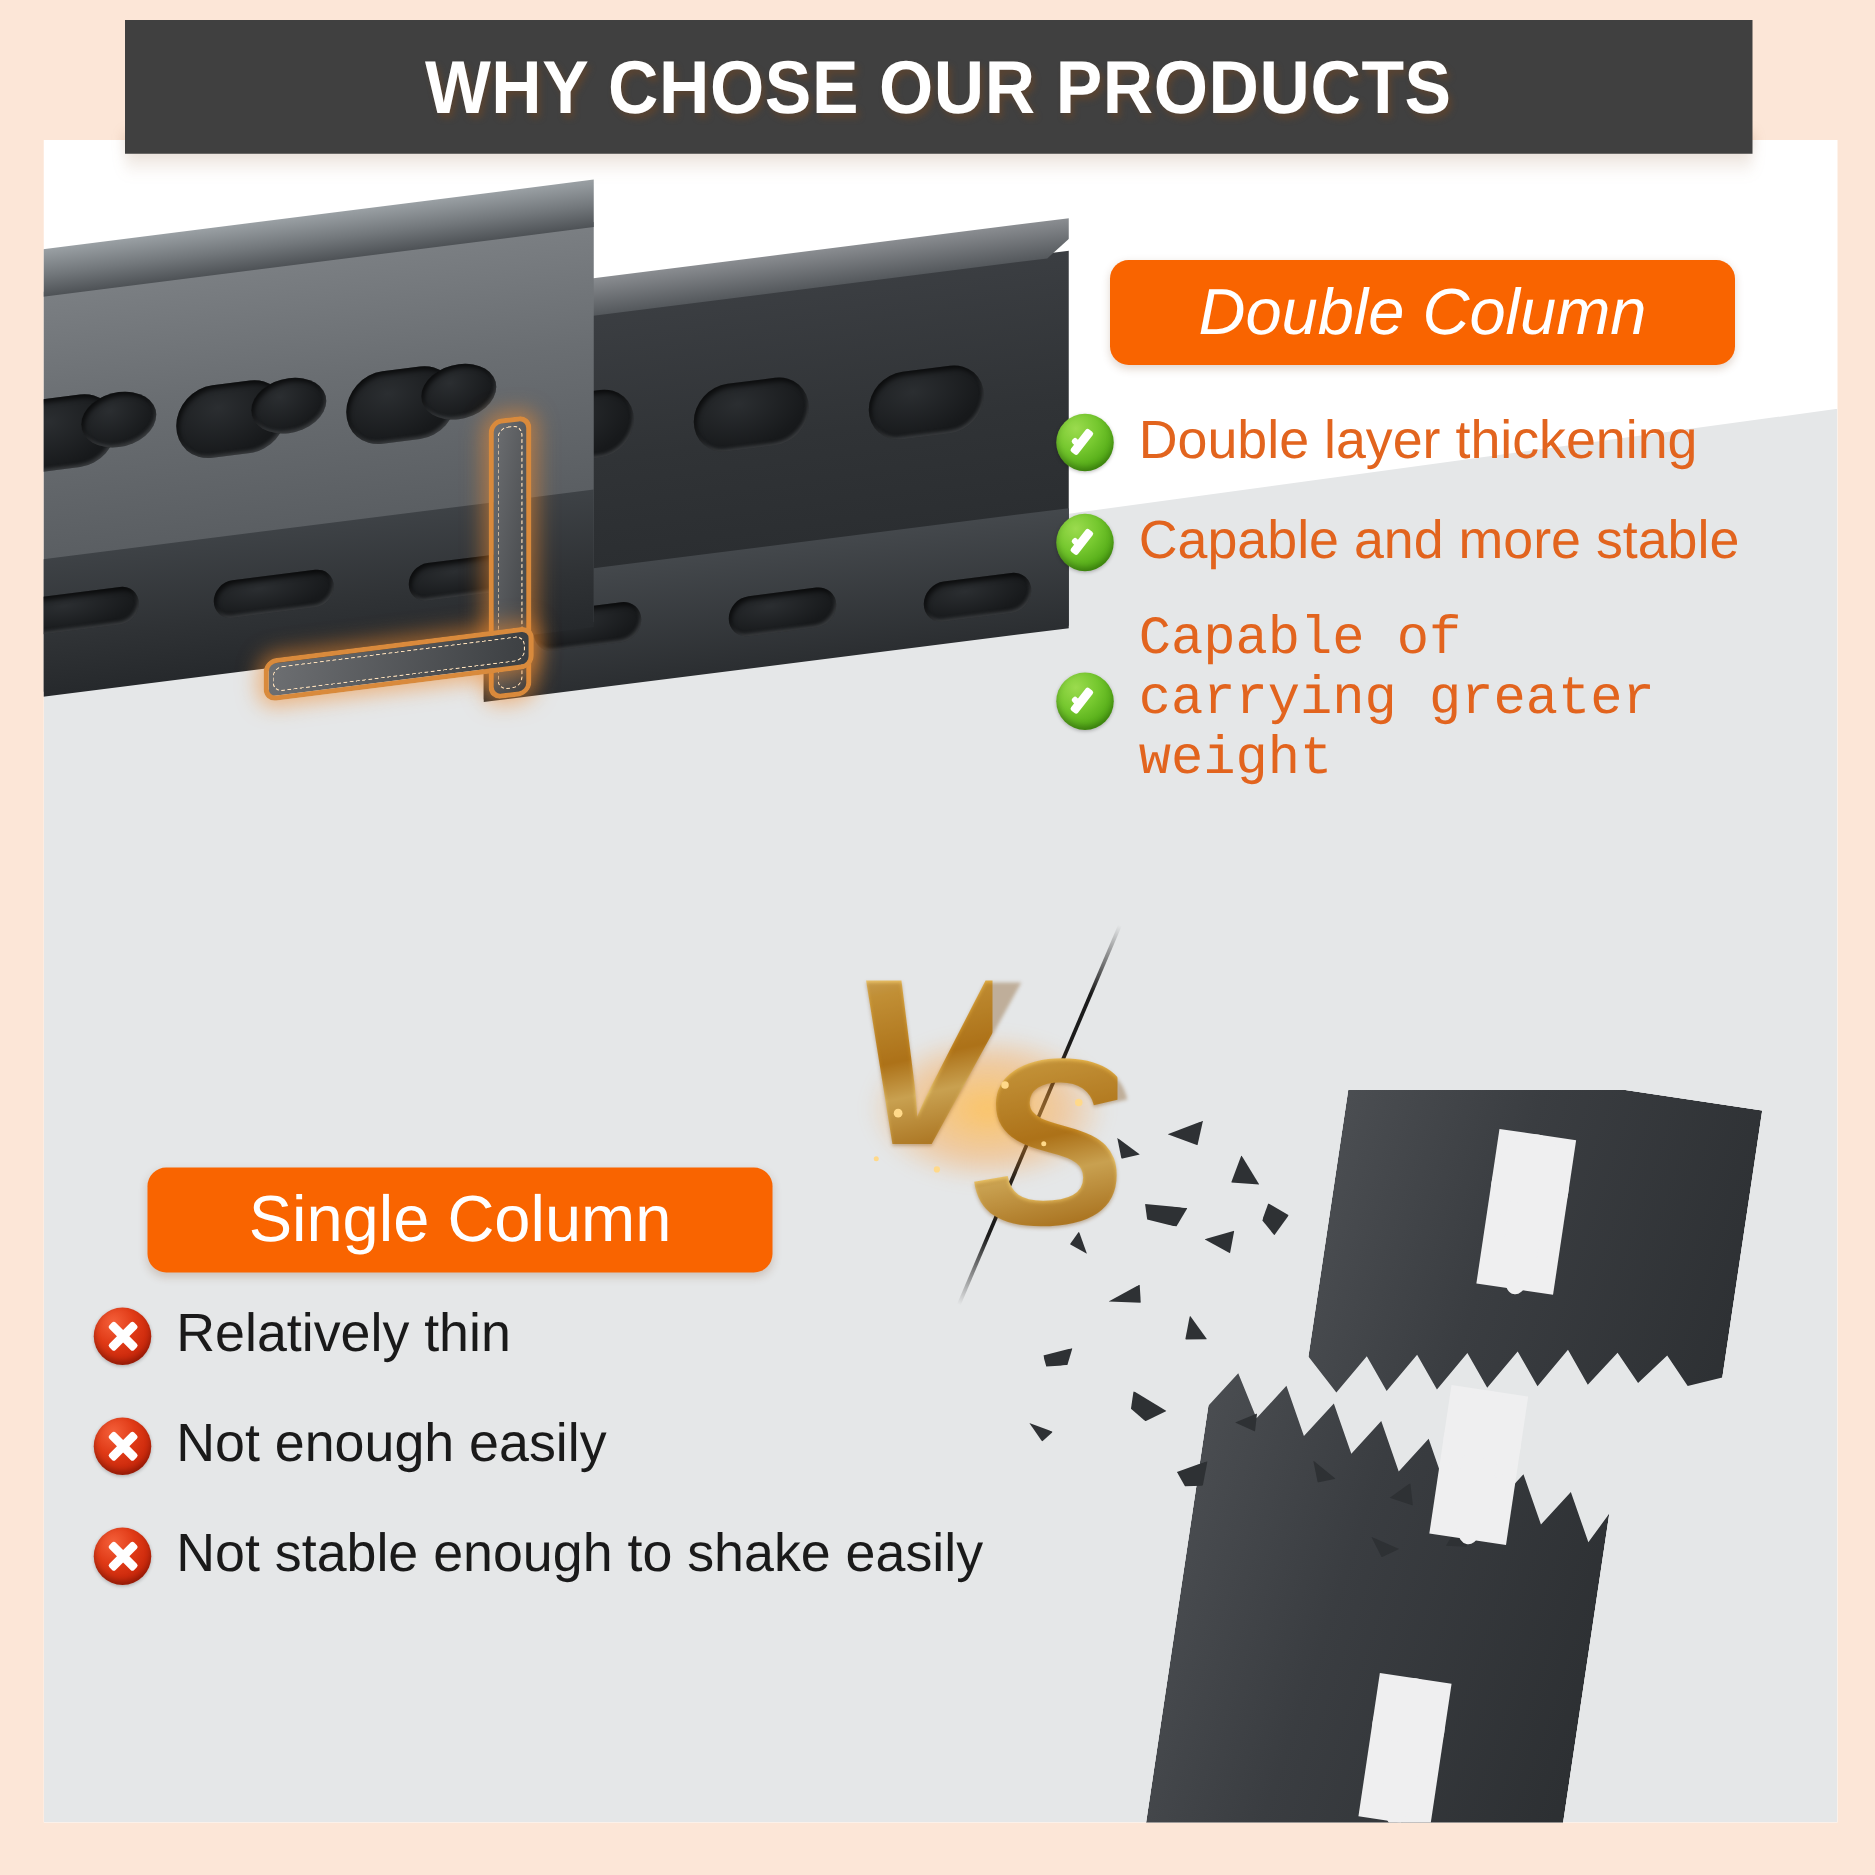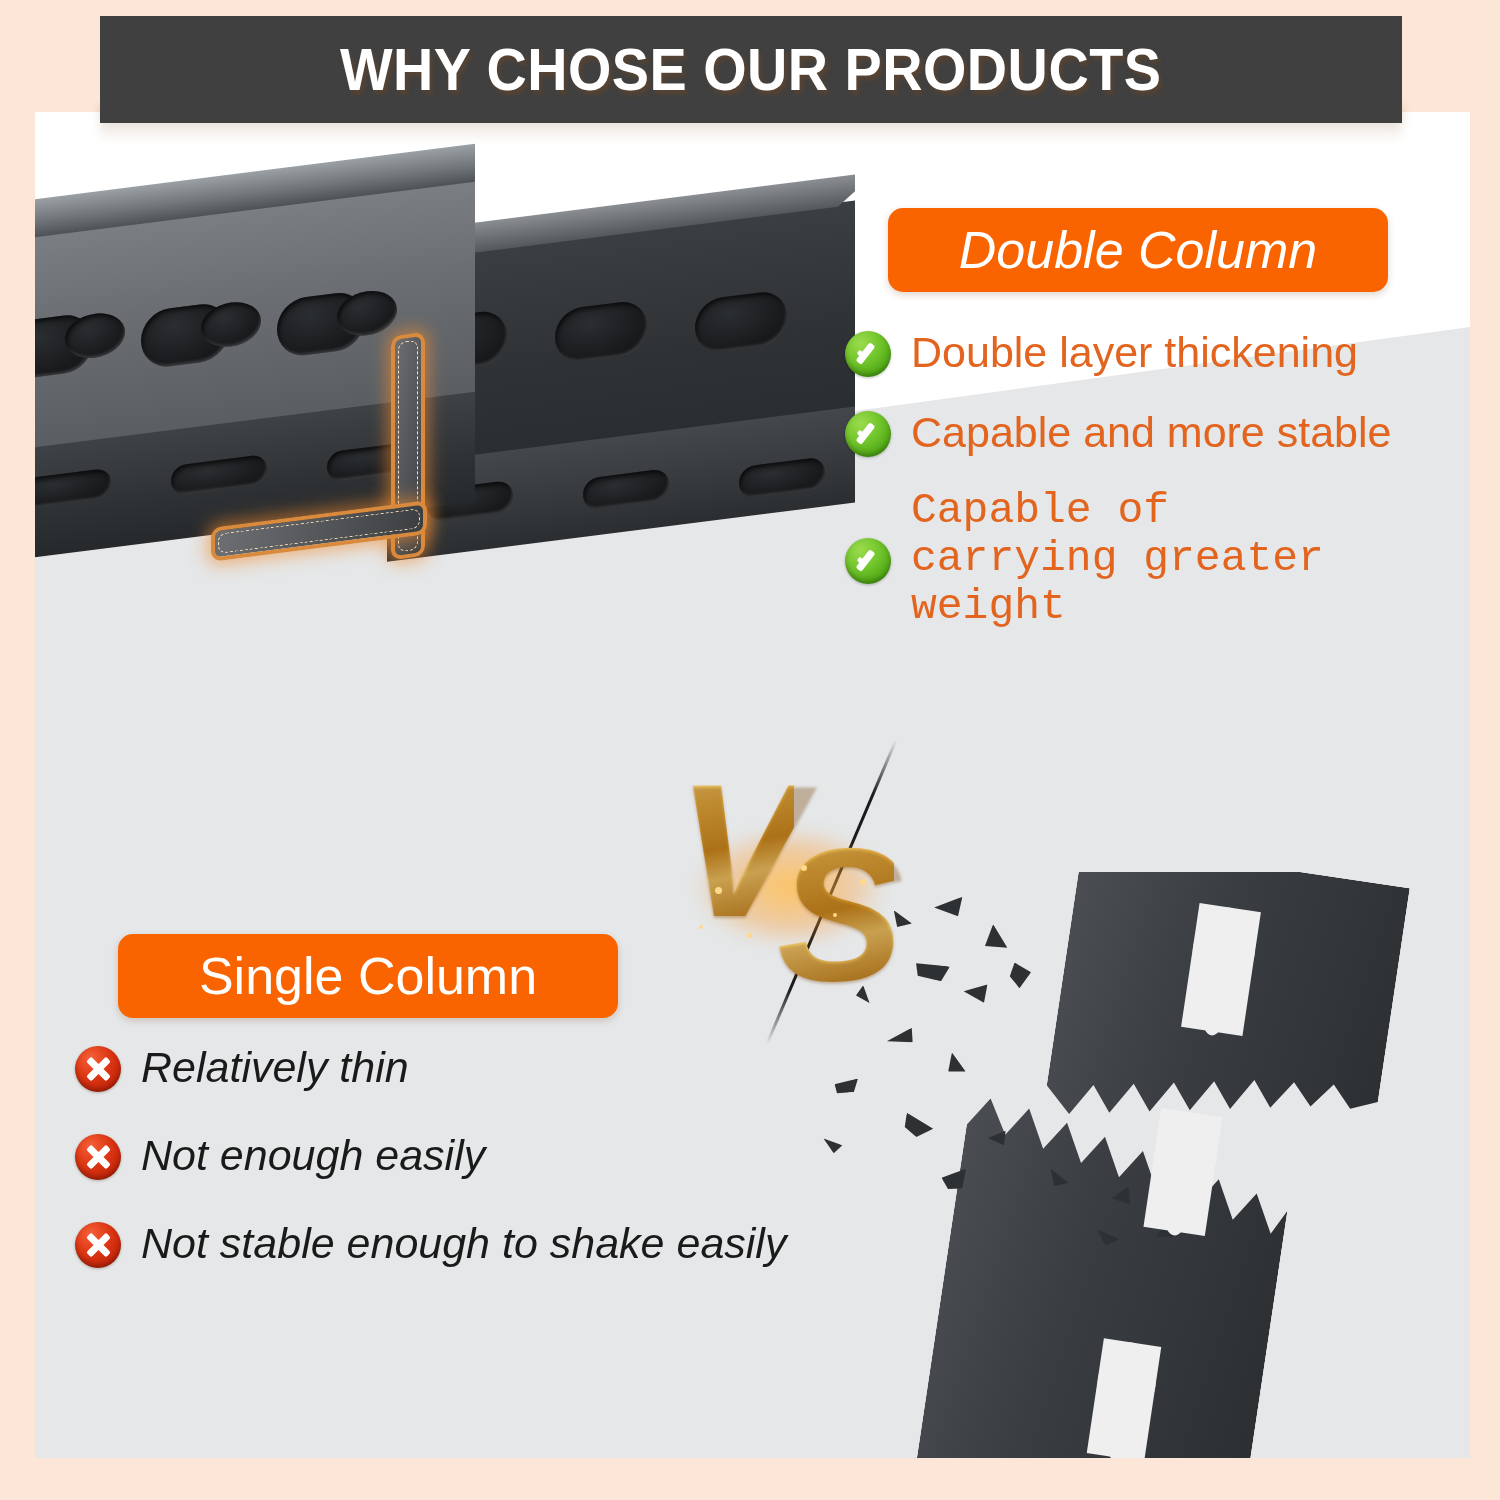--- a/index.html
+++ b/index.html
@@ -184,21 +184,21 @@
     display:flex;align-items:center;justify-content:center;
     color:#fff;font-size:52px;
     z-index:22;
     box-shadow:0 3px 7px rgba(120,70,30,.22);
   }
   .badge-double{left:853px;top:96px;width:500px;height:84px;font-style:italic;}
   .badge-single{left:83px;top:822px;width:500px;height:84px;}
 
   .bullet-list{position:absolute;z-index:22;}
   .bl-double{left:810px;top:215px;width:620px;}
-  .bl-single{left:40px;top:930px;width:820px;font-style:italic;}
+  .bl-single{left:40px;top:930px;width:820px;}
 
   .bullet{
     display:flex;align-items:center;
     margin-bottom:30px;
   }
   .bl-single .bullet{margin-bottom:38px;}
 
   .ico{
     flex:0 0 auto;width:46px;height:46px;border-radius:50%;
     position:relative;margin-right:20px;margin-top:4px;

